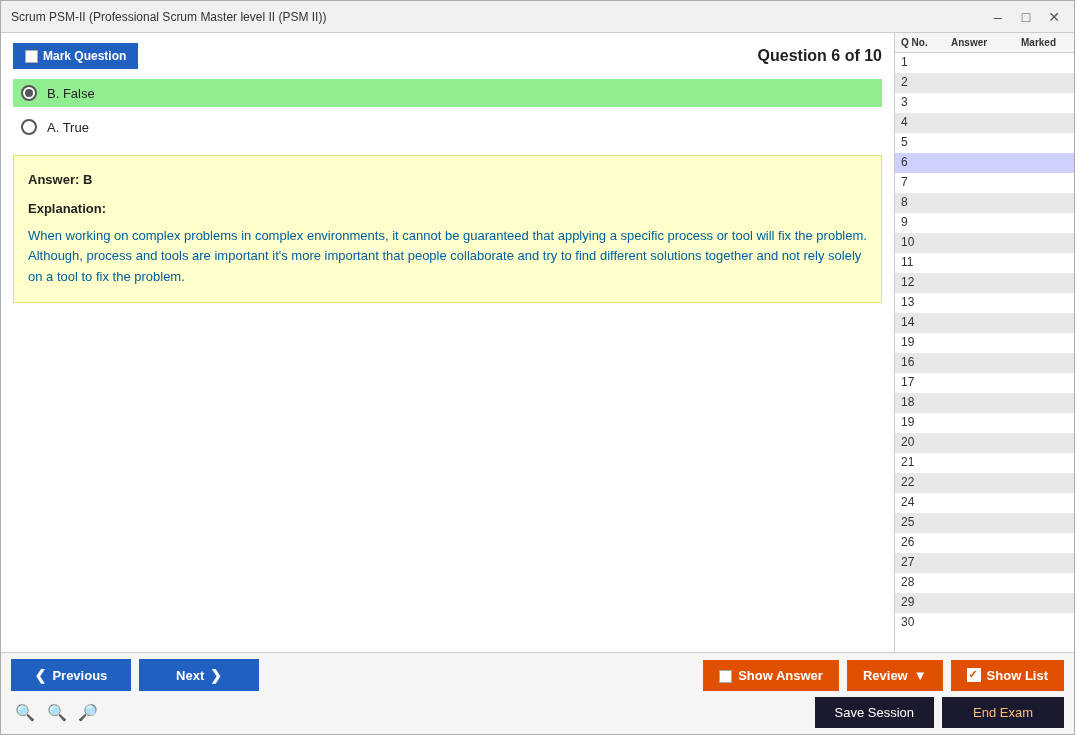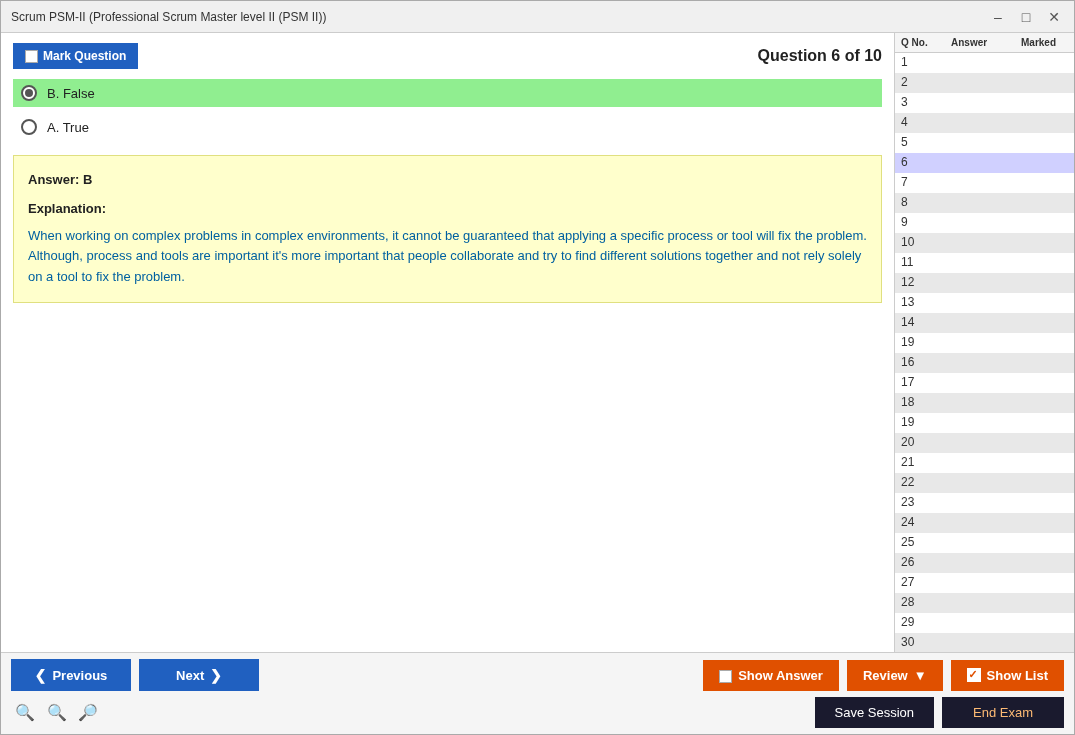--- a/index.html
+++ b/index.html
@@ -225,25 +225,20 @@
             <span>21</span>
             <span></span>
             <span></span>
           </div>
           <div class="qlist-row">
             <span>22</span>
             <span></span>
             <span></span>
           </div>
           <div class="qlist-row">
-            <span>23</span>
-            <span></span>
-            <span></span>
-          </div>
-          <div class="qlist-row">
             <span>24</span>
             <span></span>
             <span></span>
           </div>
           <div class="qlist-row">
             <span>25</span>
             <span></span>
             <span></span>
           </div>
           <div class="qlist-row">

